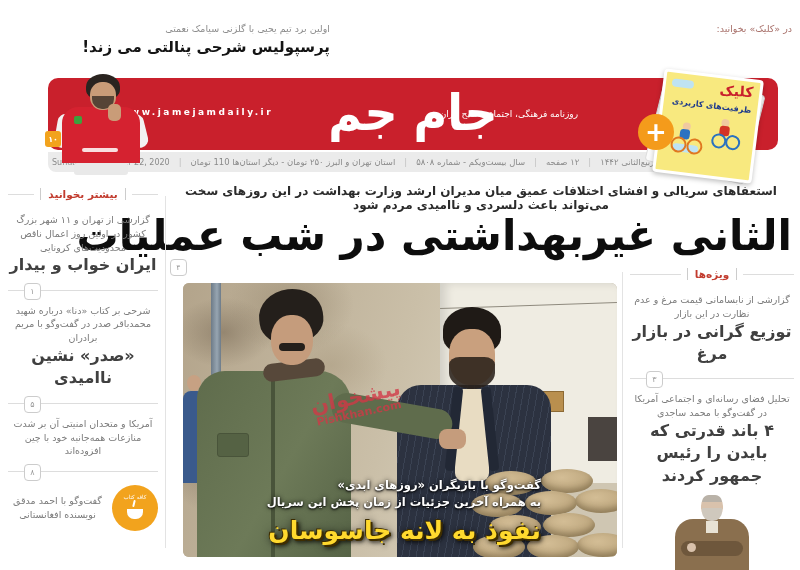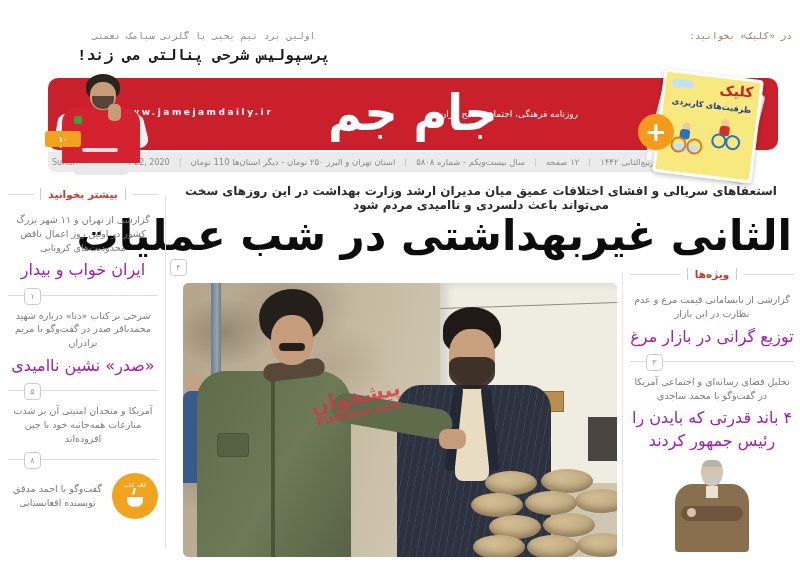--- a/index.html
+++ b/index.html
@@ -1,21 +1,21 @@
 <!DOCTYPE html>
 <html dir="rtl" lang="fa"><head>
 <meta charset="utf-8">
 <style>
   html,body{margin:0;padding:0;background:#fff;}
   .page{position:relative;width:800px;height:570px;background:#fff;overflow:hidden;
         font-family:"DejaVu Sans",sans-serif;direction:rtl;}
   .abs{position:absolute;}
 
   
-  .top-group{position:absolute;top:30px;text-align:center;font-family:Liberation Mono, monospace;}
+  .top-group{position:absolute;top:23px;text-align:right;}
   .tg-right{right:8px;}
   .tg-left{right:470px;}
   .top-kicker{font-size:9.5px;color:#a8706a;}
   .tg-left .top-kicker{color:#8c8c8c;}
   .top-headline{font-size:15px;font-weight:900;color:#141414;margin-top:4px;letter-spacing:-.3px;}
 
   
   .band{position:absolute;left:48px;top:78px;width:730px;height:72px;background:#c9202c;border-radius:10px;z-index:2;}
   .logo{position:absolute;left:50%;top:50%;transform:translate(-50%,-52%) scaleY(1.08);
         color:#fff;font-size:46px;font-weight:900;white-space:nowrap;letter-spacing:-2px;}
@@ -27,21 +27,21 @@
   .pl-hair{left:34px;top:0;width:34px;height:26px;background:#2a2420;border-radius:50% 50% 40% 40%;}
   .pl-face{left:38px;top:8px;width:26px;height:28px;background:#c99c78;border-radius:46%;}
   .pl-beard{left:40px;top:22px;width:22px;height:13px;background:#3a2e26;border-radius:0 0 10px 10px;opacity:.8;}
   .pl-body{left:10px;top:33px;width:78px;height:56px;background:#d52230;border-radius:16px 16px 0 0;}
   .pl-sleeve-r{left:4px;top:40px;width:16px;height:34px;background:#f2f2f2;border-radius:8px;transform:rotate(10deg);}
   .pl-sleeve-l{left:78px;top:40px;width:16px;height:34px;background:#f2f2f2;border-radius:8px;transform:rotate(-14deg);}
   .pl-thumb{left:56px;top:30px;width:13px;height:17px;background:#c99c78;border-radius:5px;}
   .pl-patch{left:22px;top:42px;width:8px;height:8px;background:#3da13d;border-radius:2px;}
   .pl-sponsor{left:30px;top:74px;width:36px;height:4px;background:rgba(255,255,255,.85);border-radius:2px;}
   .pl-shorts{left:22px;top:89px;width:54px;height:12px;background:#e9e9e9;border-radius:3px;}
-  .page10-badge{position:absolute;left:45px;top:131px;width:36px;height:16px;background:#f2a31d;color:#fff;
+  .page10-badge{position:absolute;left:45px;top:131px;width:16px;height:16px;background:#f2a31d;color:#fff;
         font-size:8px;font-weight:bold;display:flex;align-items:center;justify-content:center;border-radius:3px;z-index:6;}
 
   
   .click-back{position:absolute;left:654px;top:82px;width:100px;height:90px;background:#fbfbfb;border:1px solid #ddd;
         transform:rotate(14deg);border-radius:4px;z-index:3;}
   .click-front{position:absolute;left:658px;top:74px;width:94px;height:98px;background:#f8e97f;border:3px solid #fff;
         transform:rotate(7deg);border-radius:4px;z-index:4;overflow:hidden;box-shadow:0 2px 5px rgba(0,0,0,.25);}
   .click-logo{position:absolute;right:6px;top:3px;color:#c9202c;font-size:14px;font-weight:900;transform:rotate(-4deg);}
   .click-title{position:absolute;right:6px;top:24px;color:#1f3b8c;font-size:8px;font-weight:bold;}
   .cl-cloud1{left:6px;top:6px;width:22px;height:8px;background:#bfe3f2;border-radius:6px;}
@@ -72,21 +72,21 @@
   .lead .pg-badge{position:absolute;left:0;bottom:-4px;}
 
   
   .section-header{display:flex;align-items:center;gap:6px;}
   .sh-line{flex:1;height:1px;background:#ddd;}
   .sh-label{color:#c23b2e;font-size:10.5px;font-weight:bold;border-right:1px solid #ccc;border-left:1px solid #ccc;padding:0 7px;white-space:nowrap;}
   .sidebar{text-align:center;}
   .sidebar-left{position:absolute;left:8px;top:188px;width:150px;}
   .sidebar-right{position:absolute;left:630px;top:268px;width:164px;}
   .sb-kicker{font-size:9.5px;color:#7a7a7a;line-height:1.45;}
-  .sb-title{font-size:16px;font-weight:400;color:#a21caf;line-height:1.4;margin-top:5px;letter-spacing:-.3px;}
+  .sb-title{font-size:16px;font-weight:700;color:#404040;line-height:1.4;letter-spacing:-.3px;}
   .sb-rule{position:relative;border-top:1px solid #ddd;height:0;margin-top:13px;}
   .sb-rule .pg-badge{position:absolute;left:16px;top:-8px;}
   .sb-item{margin-top:13px;}
   .sb-row{display:flex;align-items:center;gap:5px;margin-top:4px;}
   .coffee-badge{width:46px;height:46px;border-radius:50%;background:#f2a31d;position:relative;flex:none;}
   .cb-label{position:absolute;top:9px;left:0;right:0;color:#fff;font-size:5.5px;text-align:center;}
   .cb-cup{position:absolute;bottom:12px;left:15px;width:16px;height:10px;background:#fff;border-radius:0 0 7px 7px;}
   .cb-steam{position:absolute;bottom:24px;left:21px;width:2px;height:7px;background:#fff;border-radius:2px;transform:rotate(14deg);}
   .man-photo{width:110px;height:92px;margin:8px auto 0;position:relative;}
   .mp-head{left:44px;top:0;width:22px;height:24px;background:#d9c2ac;border-radius:46%;}
@@ -344,15 +344,20 @@
       <div class="bag bag8"></div>
       <div class="bag bag9"></div>
       <div class="bag bag10"></div>
     </div>
 
     <div class="abs wm">
       <div class="wm-fa">پیشخوان</div>
       <div class="wm-en">Pishkhan.com</div>
     </div>
 
+    <div class="cap">
+      <div class="cap-line">گفت‌وگو با بازیگران «روزهای ابدی»</div>
+      <div class="cap-line">به همراه آخرین جزئیات از زمان پخش این سریال</div>
+      <div class="cap-head">نفوذ به لانه جاسوسان</div>
+    </div>
   </div>
 
 </div>
 
 </body></html>

